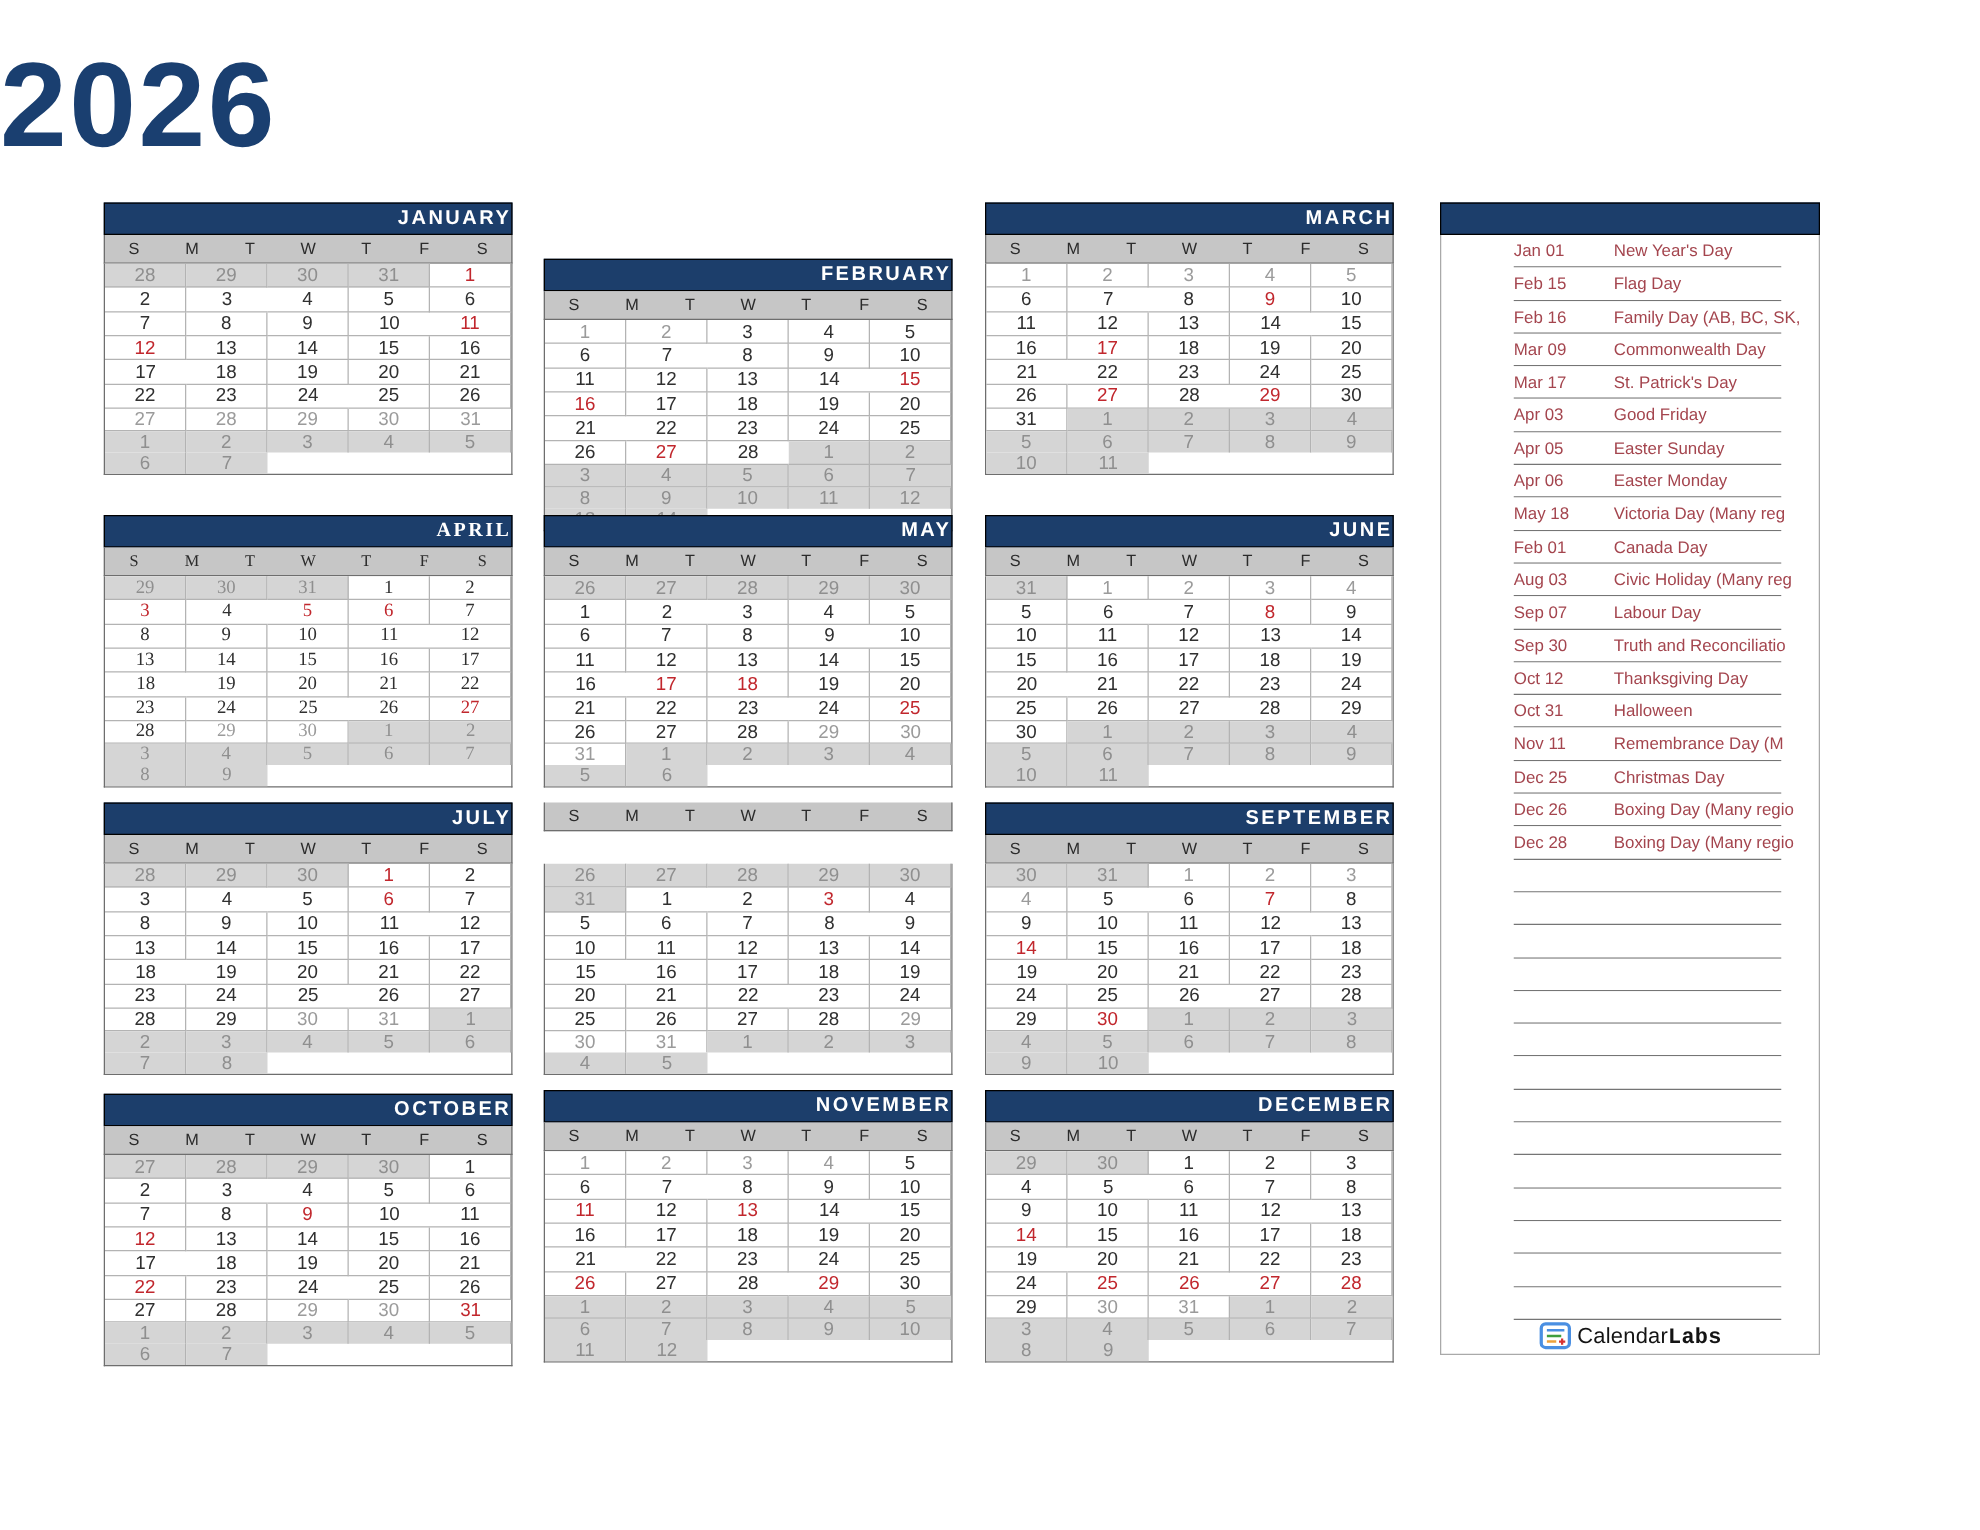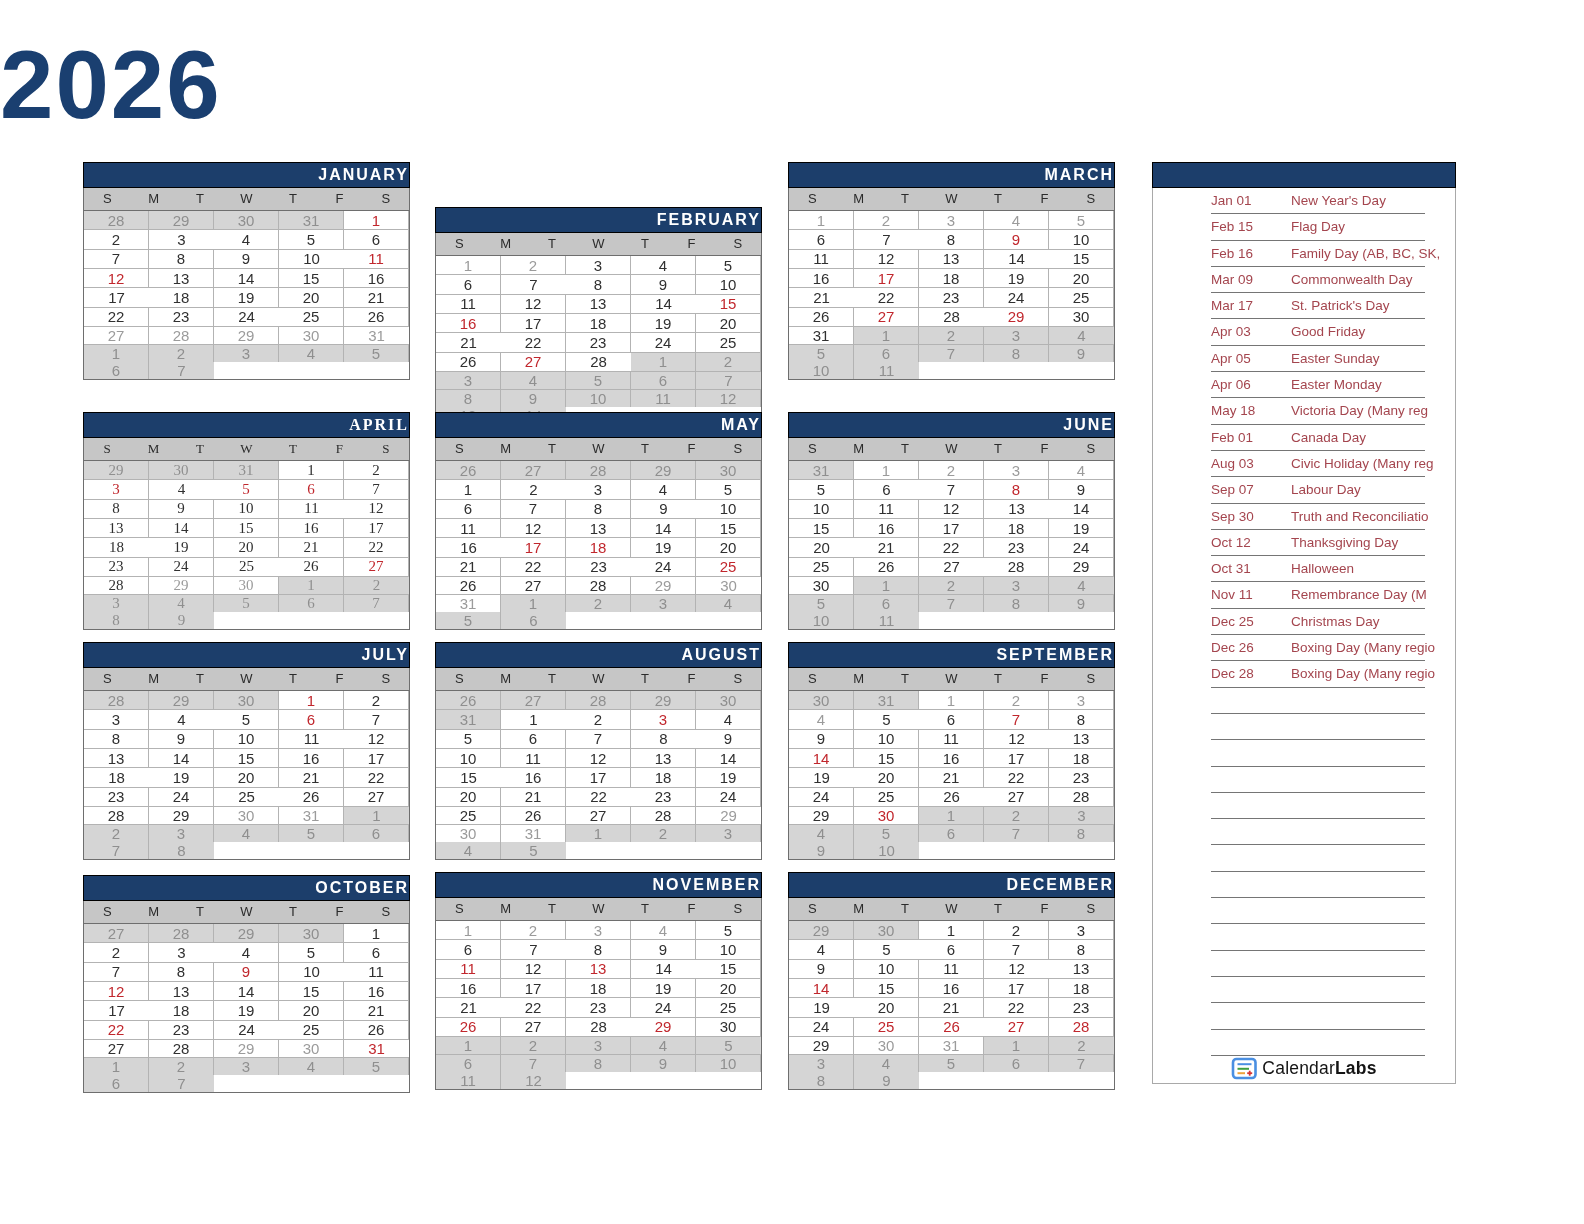--- a/index.html
+++ b/index.html
@@ -52,21 +52,21 @@
     font-size:13.5px;color:#a4454e;white-space:nowrap;overflow:hidden;box-sizing:border-box;
   }
   .h-row .h-date{display:inline-block;width:80px;}
   .h-rule{position:absolute;left:58px;right:30px;bottom:0;border-bottom:1px solid #757575;}
   
   .logo{
     position:absolute;bottom:3px;left:0;width:100%;
     display:flex;align-items:center;justify-content:center;gap:4px;
   }
   .logo-text{font-size:17.5px;color:#141414;letter-spacing:0.2px;}
-  .logo-text b{font-weight:700;}
+  .logo-text b{font-weight:700;font-family:Liberation Mono, monospace;}
 </style>
 </head>
 <body>
 
 <div class="year-title">2026</div>
 
 <div id="months">
     <div class="month" style="left: 83px; top: 162px;">
       <div class="m-header">JANUARY</div>
       <div class="m-dow">
@@ -453,21 +453,20 @@
         <div class="cell outside">2</div>
         <div class="cell outside">3</div>
         <div class="cell outside">4</div>
         <div class="cell outside">5</div>
         <div class="cell outside">6</div>
         <div class="cell outside">7</div>
         <div class="cell outside">8</div>
       </div>
     </div>
     <div class="month" style="left: 435px; top: 642px;">
-      <div class="m-header">AUGUST</div>
       <div class="m-dow">
         <span>S</span>
         <span>M</span>
         <span>T</span>
         <span>W</span>
         <span>T</span>
         <span>F</span>
         <span>S</span>
       </div>
       <div class="m-body">

